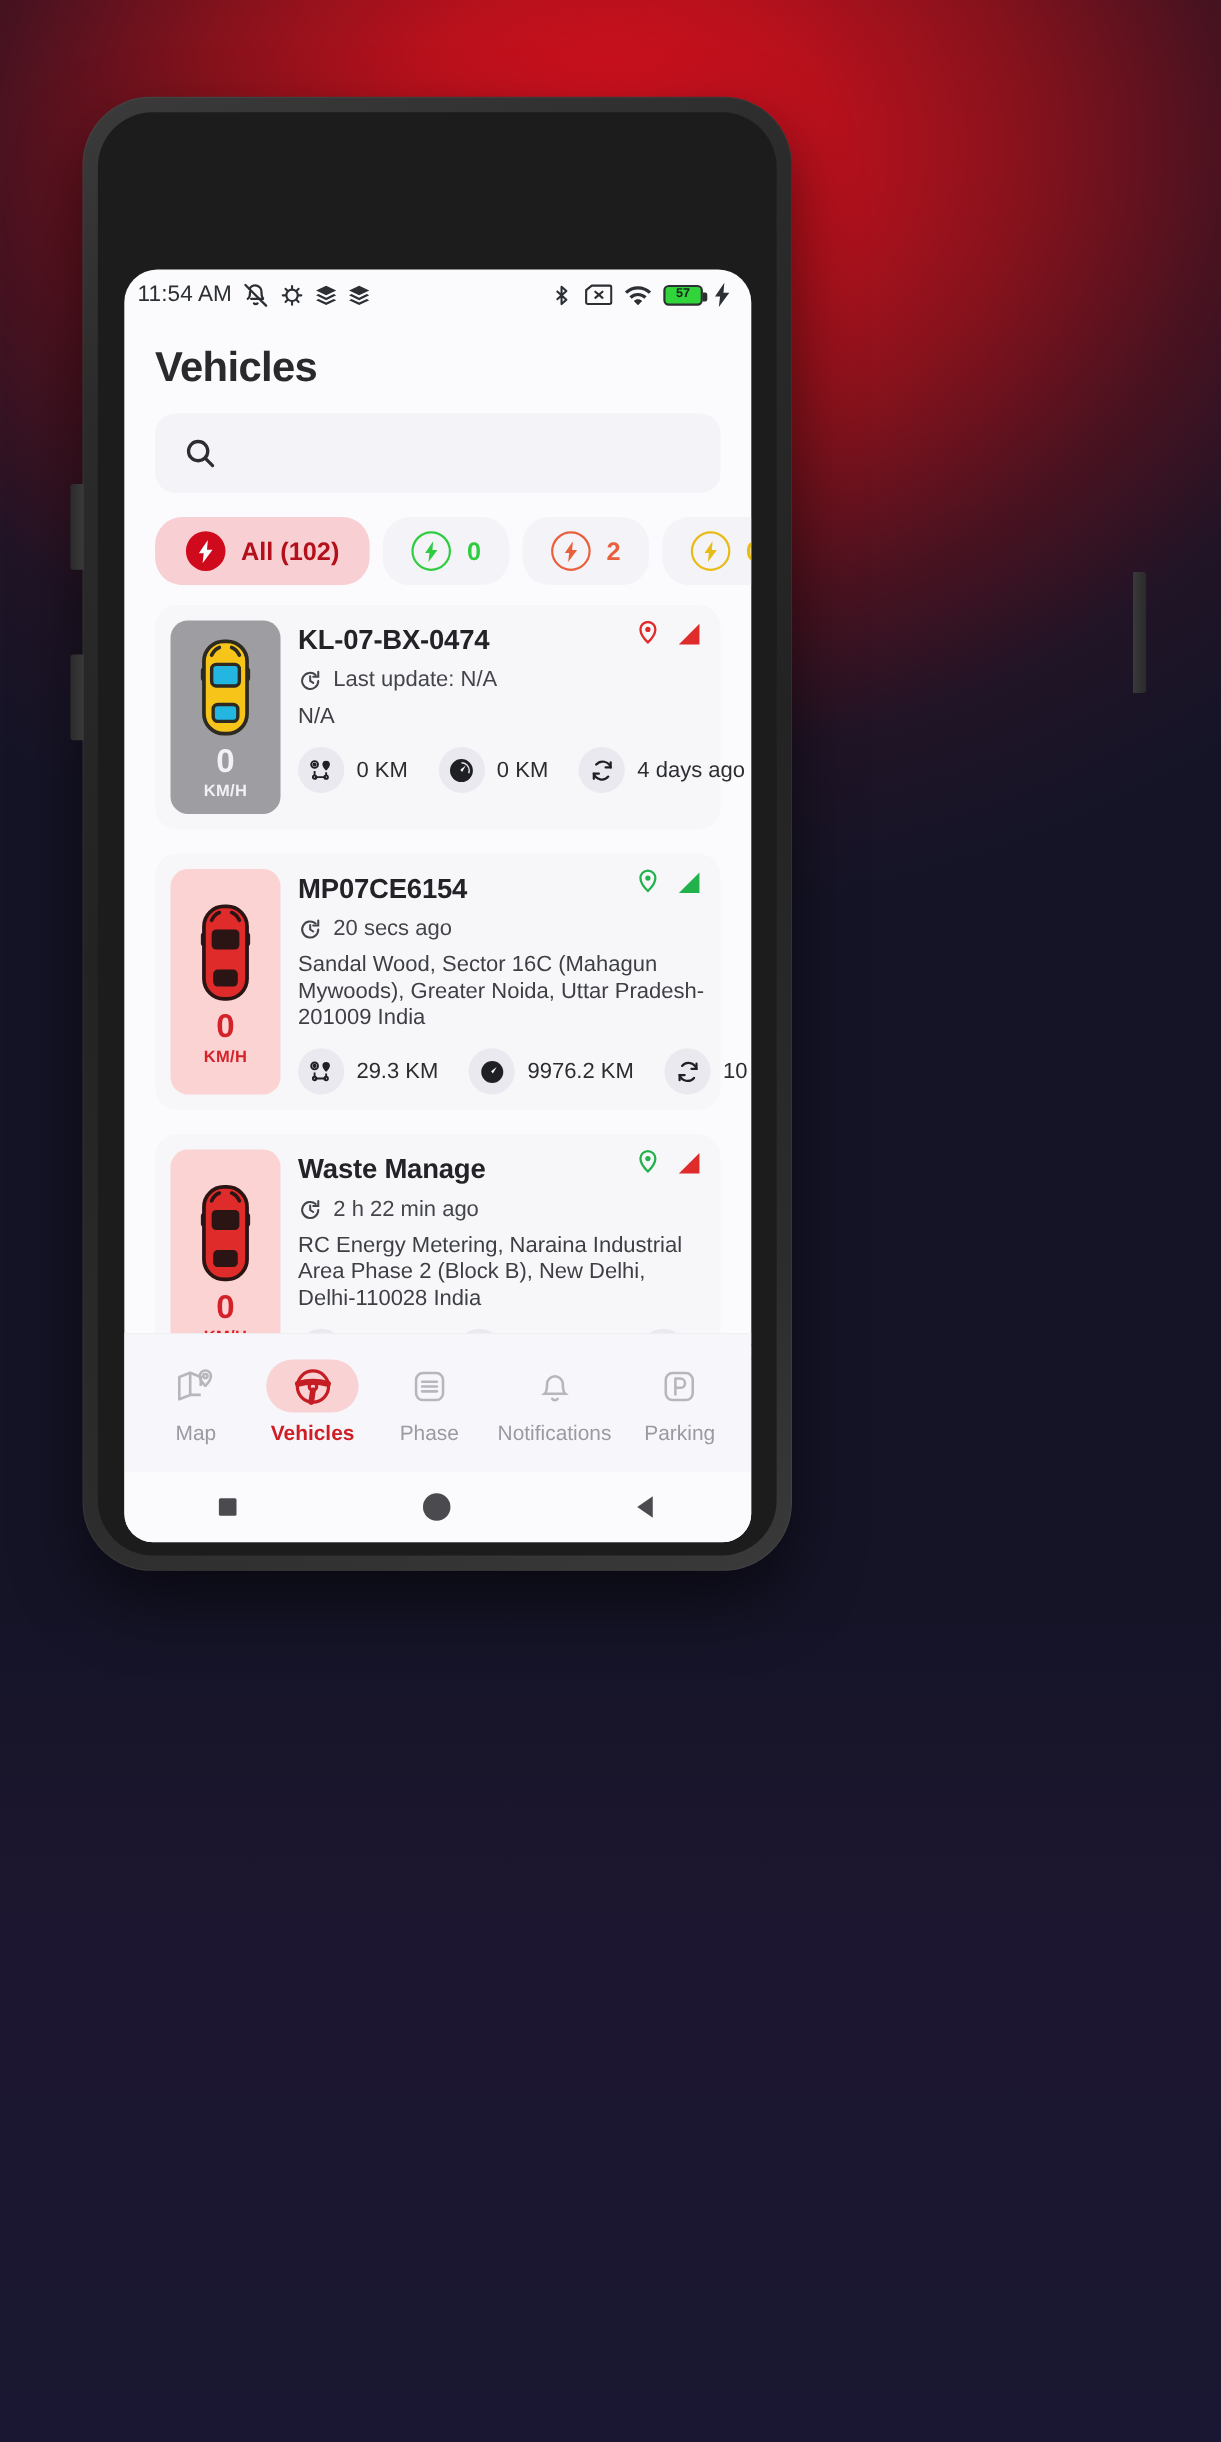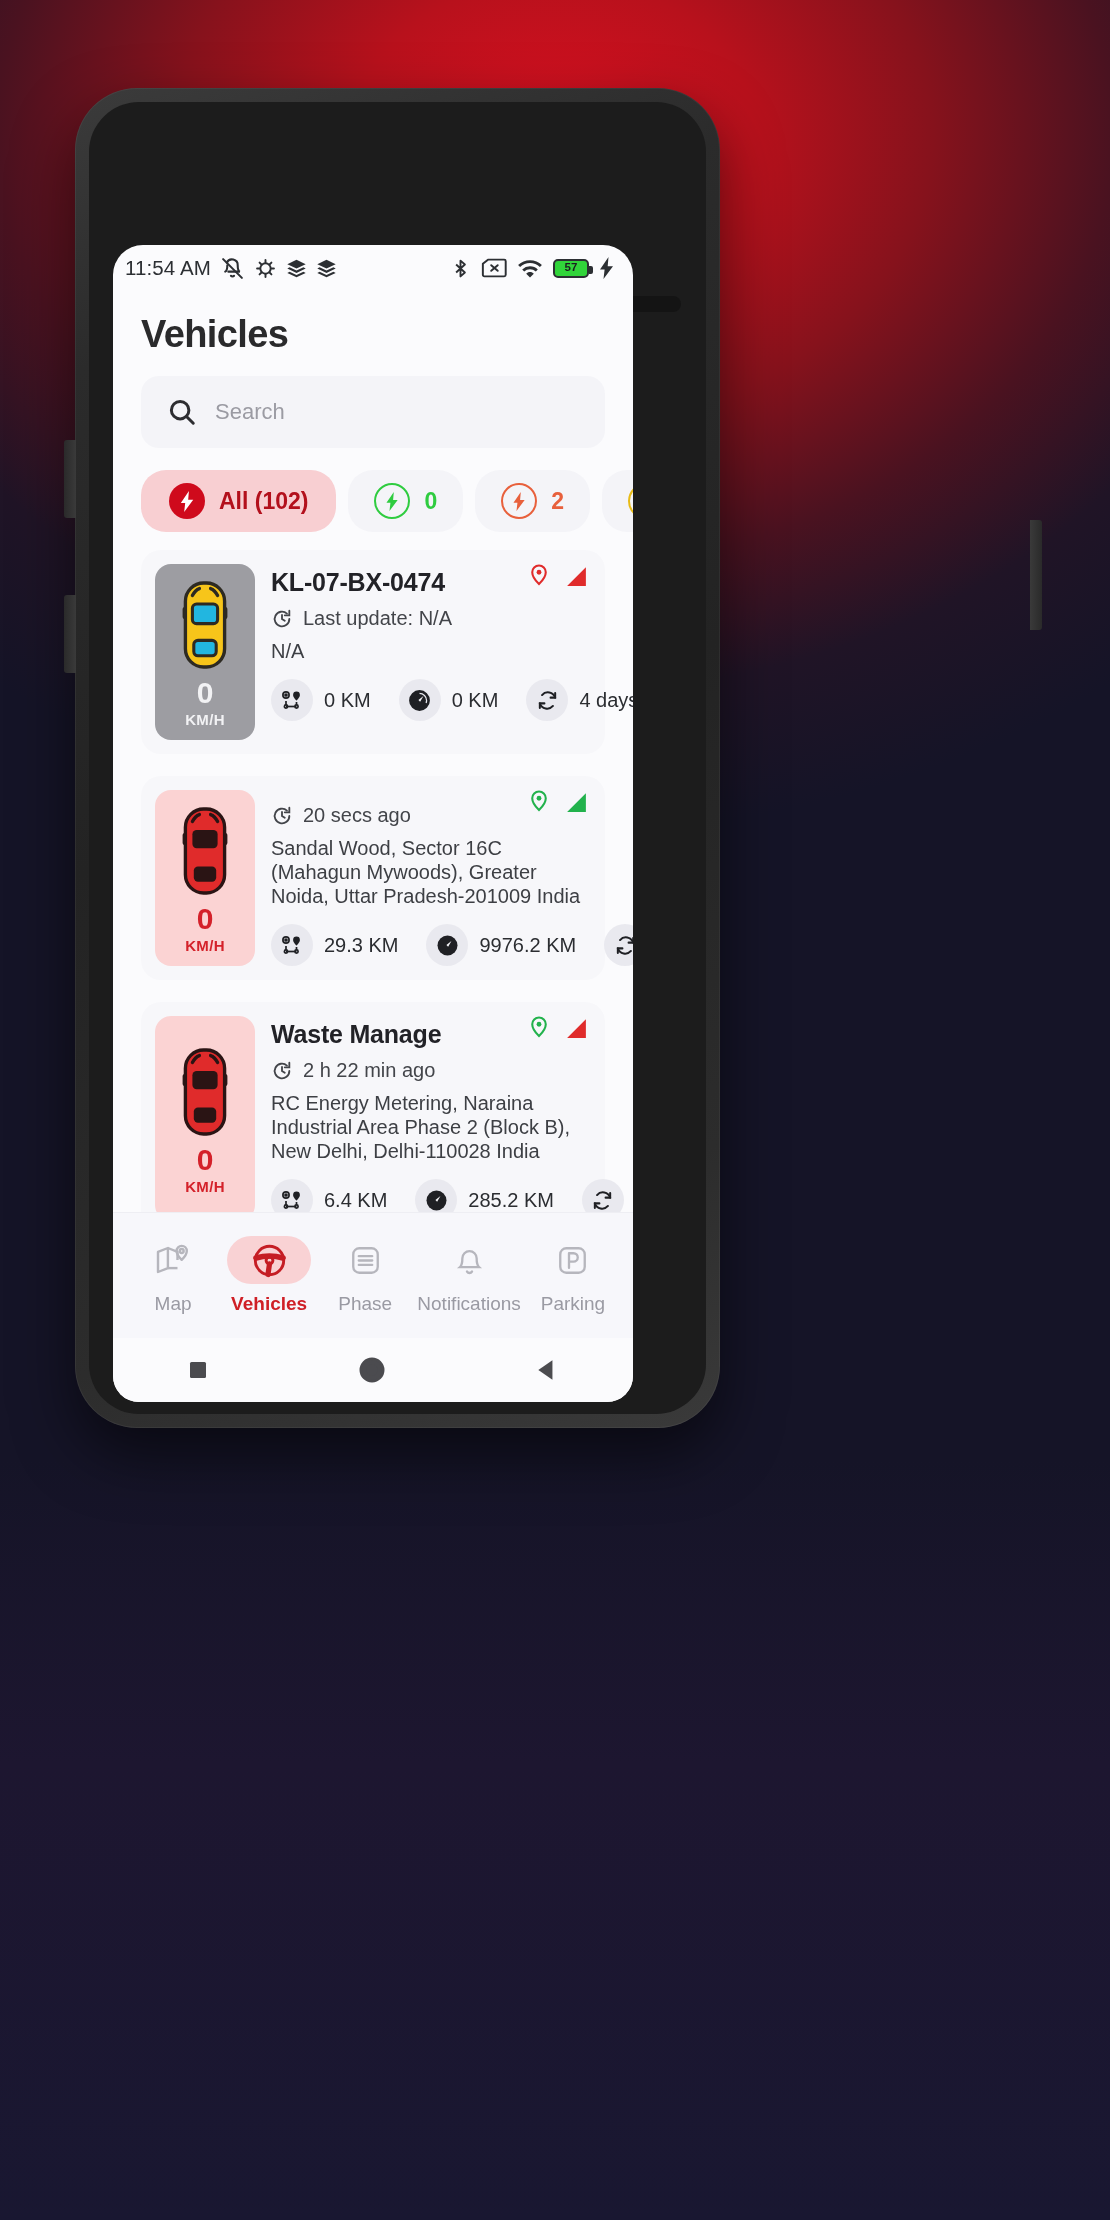--- a/index.html
+++ b/index.html
@@ -49,21 +49,21 @@
   .btn-v2 { top: 595px; width: 12px; height: 78px; }
   .btn-pwr {
     position: absolute; right: 68px; top: 520px; width: 12px; height: 110px;
     background: linear-gradient(90deg,#3a3a3a,#2a2a2a); border-radius: 0 3px 3px 0;
   }
 
   
   .screen {
     position: absolute;
     left: 113px; top: 245px;
-    width: 520px; height: 1157px;
+    width: 570px; height: 1157px;
     background: #fbfbfd;
     border-radius: 30px 30px 26px 26px;
     overflow: hidden;
   }
 
   
   .statusbar {
     height: 46px; display: flex; align-items: center;
     padding: 0 18px 0 12px; color: #2e3135;
   }
@@ -254,21 +254,20 @@
   </div>
 
   <div class="page-title">Vehicles</div>
 
   <div class="search-wrap">
     <div class="search-box">
       <svg width="30" height="30" viewBox="0 0 24 24" fill="none" stroke="#2d2d31" stroke-width="2.4" stroke-linecap="round">
         <circle cx="10.5" cy="10.5" r="7"></circle>
           <line x1="15.6" y1="15.6" x2="21" y2="21"></line>
       </svg>
-      <input class="search-input" type="text" placeholder="Search" style="">
     </div>
   </div>
 
   <div class="chips-row">
 
     <div class="chip active" style="color:#b3101c">
       <span class="bolt-circle filled">
         <svg width="21" height="21" viewBox="0 0 14 22" fill="#ffffff">
             <path d="M8.5 0 0 12.5h4.6L3.5 22 13 9.2H7.7z"></path>
           </svg>
@@ -390,20 +389,21 @@
           <rect x="6" y="3" width="28" height="60" rx="13" fill="#e02b2b" stroke="#2a1414" stroke-width="2.4"></rect>
           <path d="M11 12 Q13 8 16 7" stroke="#2a1414" stroke-width="2.4" fill="none" stroke-linecap="round"></path>
           <path d="M29 12 Q27 8 24 7" stroke="#2a1414" stroke-width="2.4" fill="none" stroke-linecap="round"></path>
           <rect x="11" y="18" width="18" height="13" rx="3" fill="#2a1414"></rect>
           <rect x="12" y="44" width="16" height="11" rx="3" fill="#2a1414"></rect>
         </svg>
         <div class="speed-num red-txt">0</div>
         <div class="speed-unit red-txt">KM/H</div>
       </div>
       <div class="card-body">
+        <div class="card-title">MP07CE6154</div>
         <div class="card-time">
           <svg width="22" height="22" viewBox="0 0 24 24" fill="none" stroke="#43454a" stroke-width="2" stroke-linecap="round">
             <path d="M20 12a8 8 0 1 1-2.6-5.9"></path>
               <polyline points="20,3 20,8 15,8"></polyline>
               <polyline points="12,7.5 12,12 15,14"></polyline>
           </svg>
           <span>20 secs ago</span>
         </div>
         <div class="card-addr wrap">Sandal Wood, Sector 16C (Mahagun Mywoods), Greater Noida, Uttar Pradesh-201009 India</div>
         <div class="card-stats">

